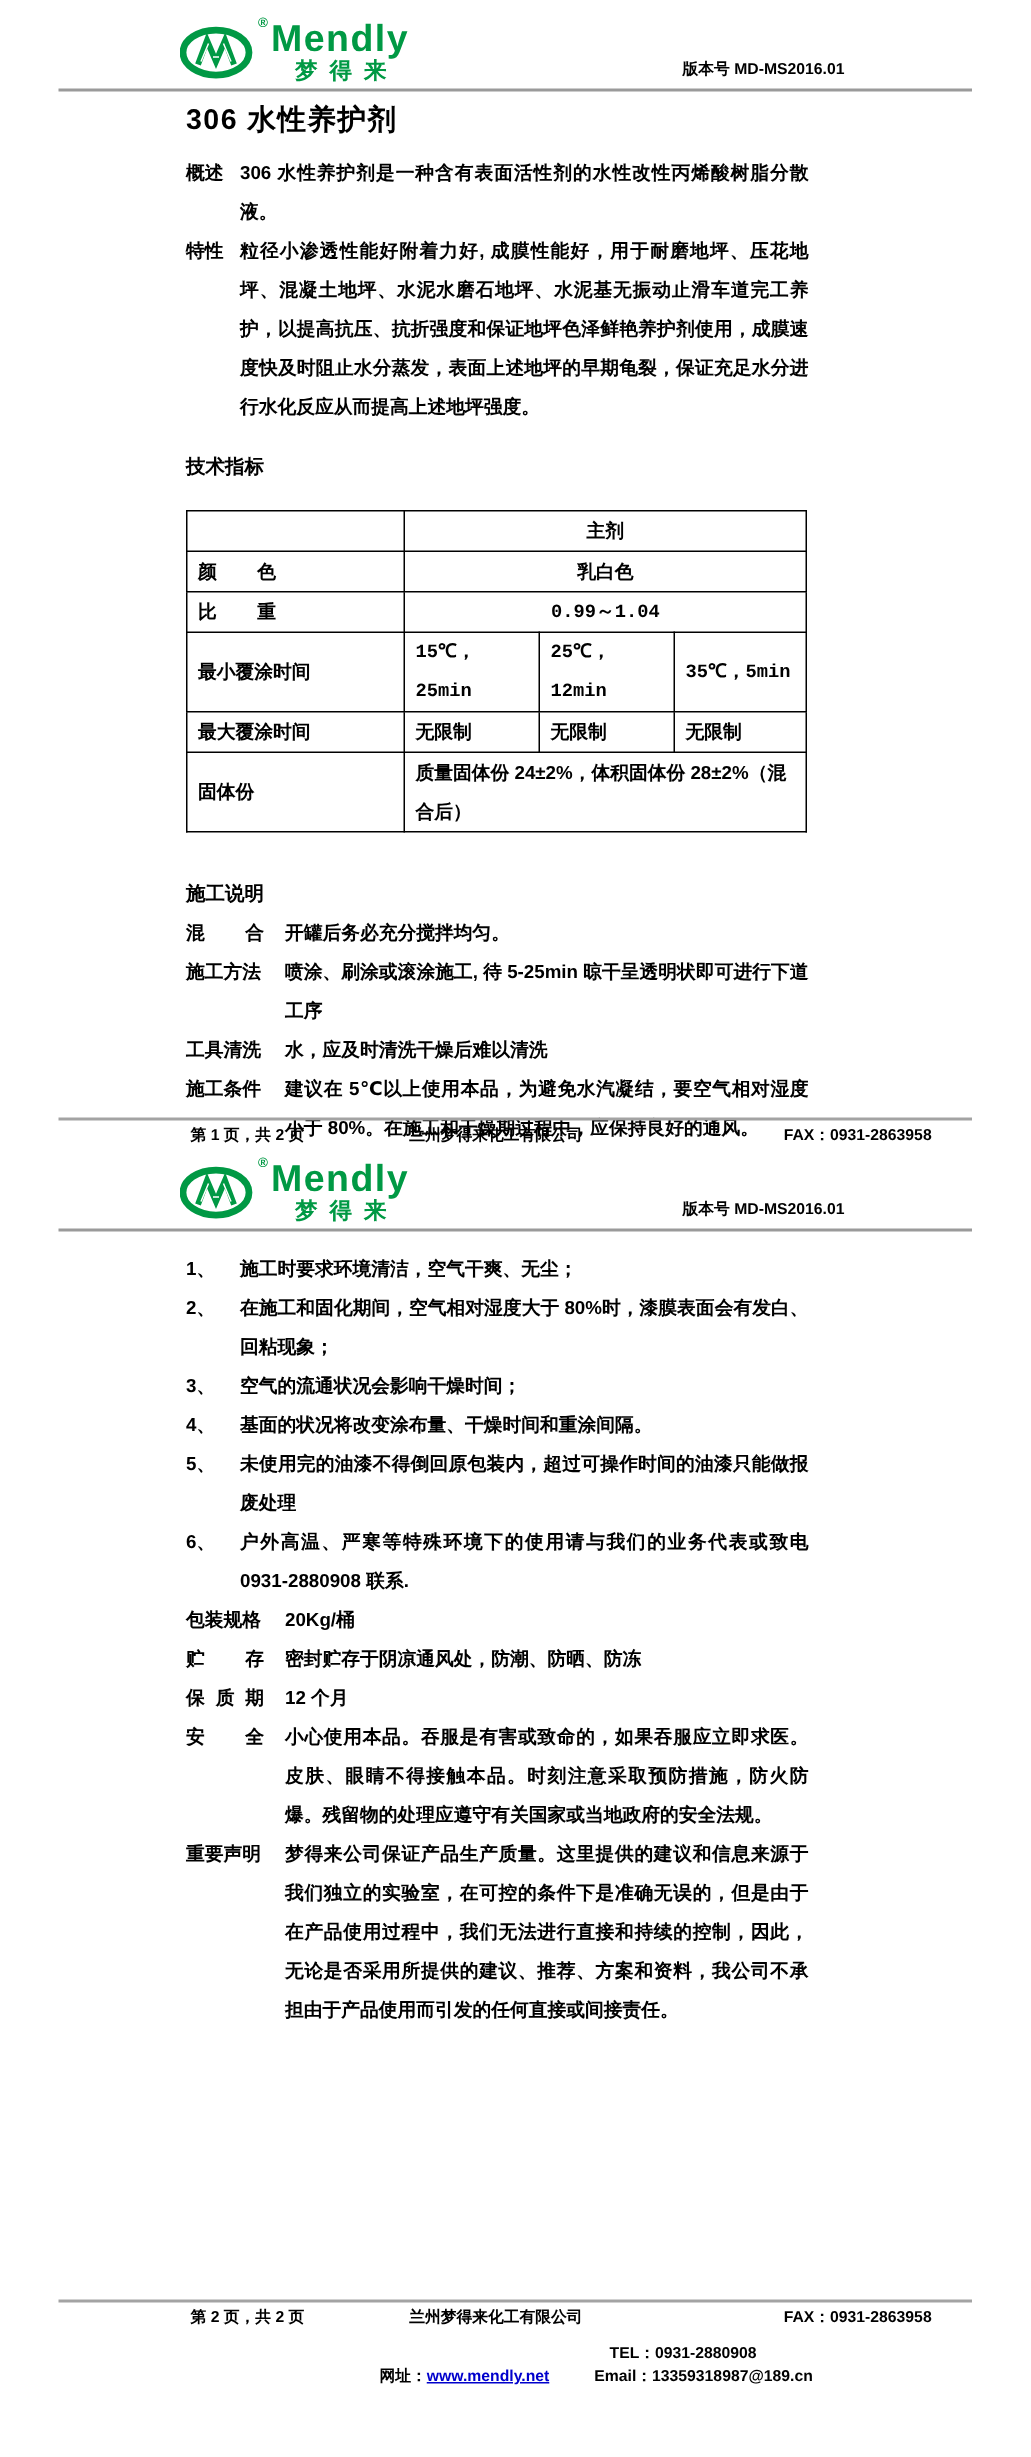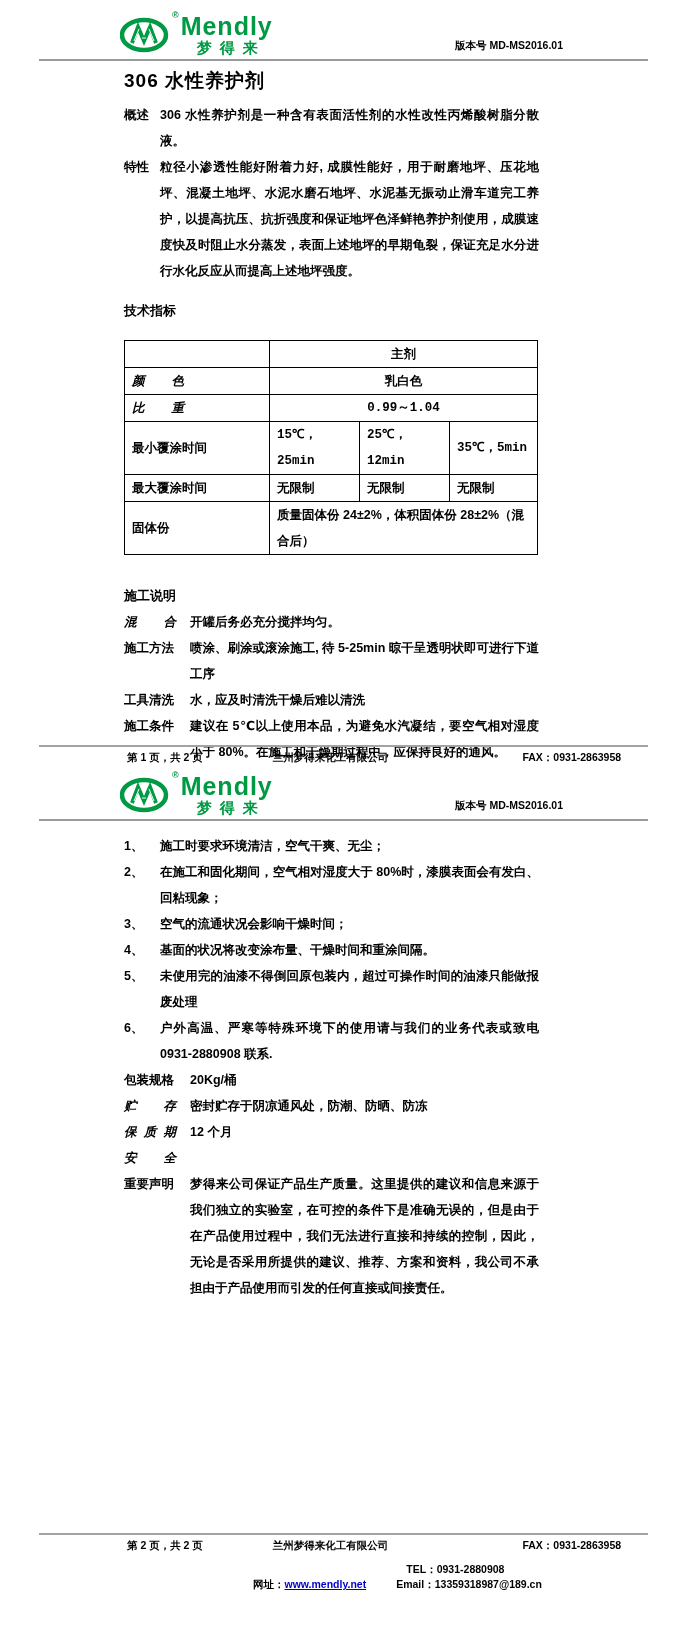--- a/index.html
+++ b/index.html
@@ -21,21 +21,21 @@
   .version{font-size:10.5px;font-weight:600;margin-right:85px;margin-bottom:2px;white-space:nowrap;margin-left:12px;}
 
   
   .content{margin:0 148px 0 124px;font-size:12.5px;line-height:26px;font-weight:600;}
   .title{font-size:19px;font-weight:800;letter-spacing:1px;margin-top:7px;line-height:26px;}
   .h2{font-weight:800;font-size:13px;}
   .row{display:flex;align-items:flex-start;}
   .row .lbl{flex:0 0 36px;font-weight:800;}
   .row .txt{flex:1;text-align:justify;}
   .defn .lbl2{flex:0 0 66px;font-weight:800;}
-  .spread{display:inline-block;width:52px;text-align:justify;text-align-last:justify;font-style:italic;}
+  .spread{display:inline-block;width:52px;text-align:justify;text-align-last:justify;}
   .num{font-family:"Liberation Mono","DejaVu Sans Mono",monospace;}
 
   
   table.spec{border-collapse:collapse;margin-top:16px;width:413px;table-layout:fixed;}
   table.spec td{border:1px solid #000;height:25px;padding:0 7px;font-size:12.5px;font-weight:600;}
   table.spec td.ctr{text-align:center;}
   table.spec td.labcell{font-weight:800;}
 
   
   .doc-footer{position:absolute;left:39px;right:39px;border-top:2px solid #a3a3a3;
@@ -216,20 +216,21 @@
     <div class="row defn">
       <span class="lbl2"><span class="spread">贮存</span></span>
       <span class="txt">密封贮存于阴凉通风处，防潮、防晒、防冻</span>
     </div>
     <div class="row defn">
       <span class="lbl2"><span class="spread">保质期</span></span>
       <span class="txt">12 个月</span>
     </div>
     <div class="row defn">
       <span class="lbl2"><span class="spread">安全</span></span>
+      <span class="txt">小心使用本品。吞服是有害或致命的，如果吞服应立即求医。皮肤、眼睛不得接触本品。时刻注意采取预防措施，防火防爆。残留物的处理应遵守有关国家或当地政府的安全法规。</span>
     </div>
     <div class="row defn">
       <span class="lbl2">重要声明</span>
       <span class="txt">梦得来公司保证产品生产质量。这里提供的建议和信息来源于我们独立的实验室，在可控的条件下是准确无误的，但是由于在产品使用过程中，我们无法进行直接和持续的控制，因此，无论是否采用所提供的建议、推荐、方案和资料，我公司不承担由于产品使用而引发的任何直接或间接责任。</span>
     </div>
   </div>
 
   <div class="doc-footer">
     <div class="f1">
       <span class="pglab">第 2 页，共 2 页</span>

